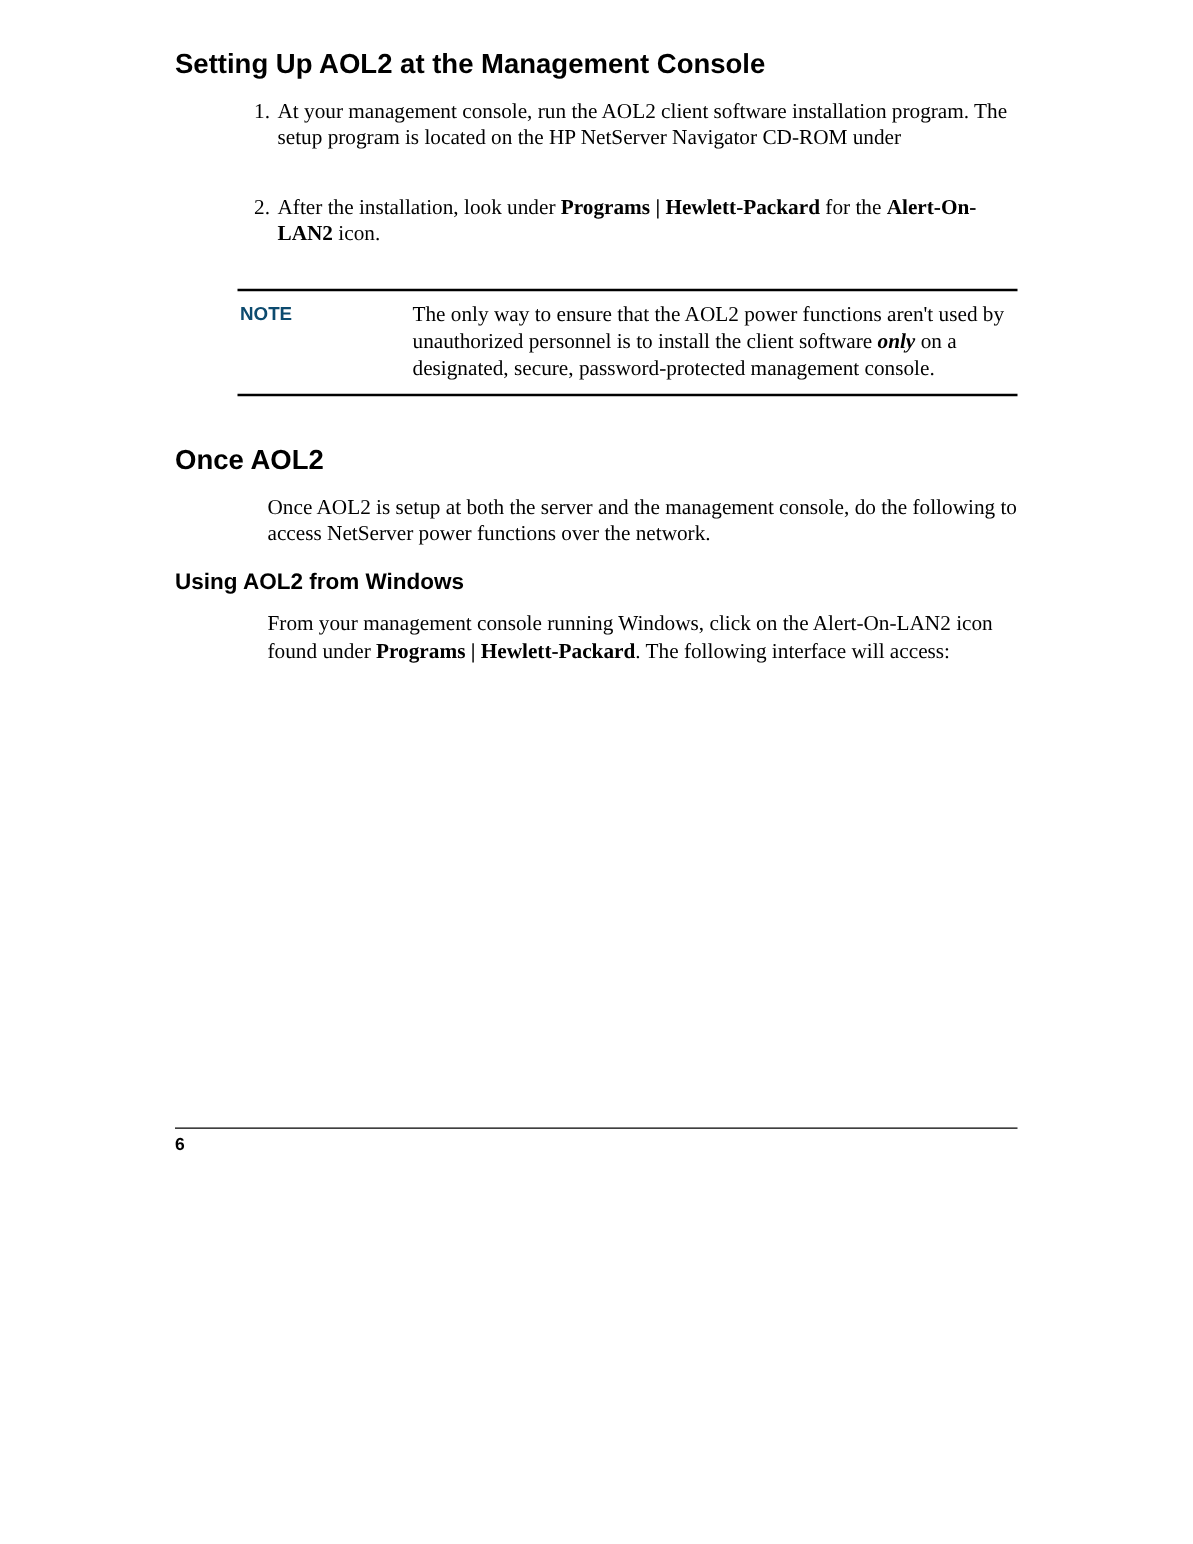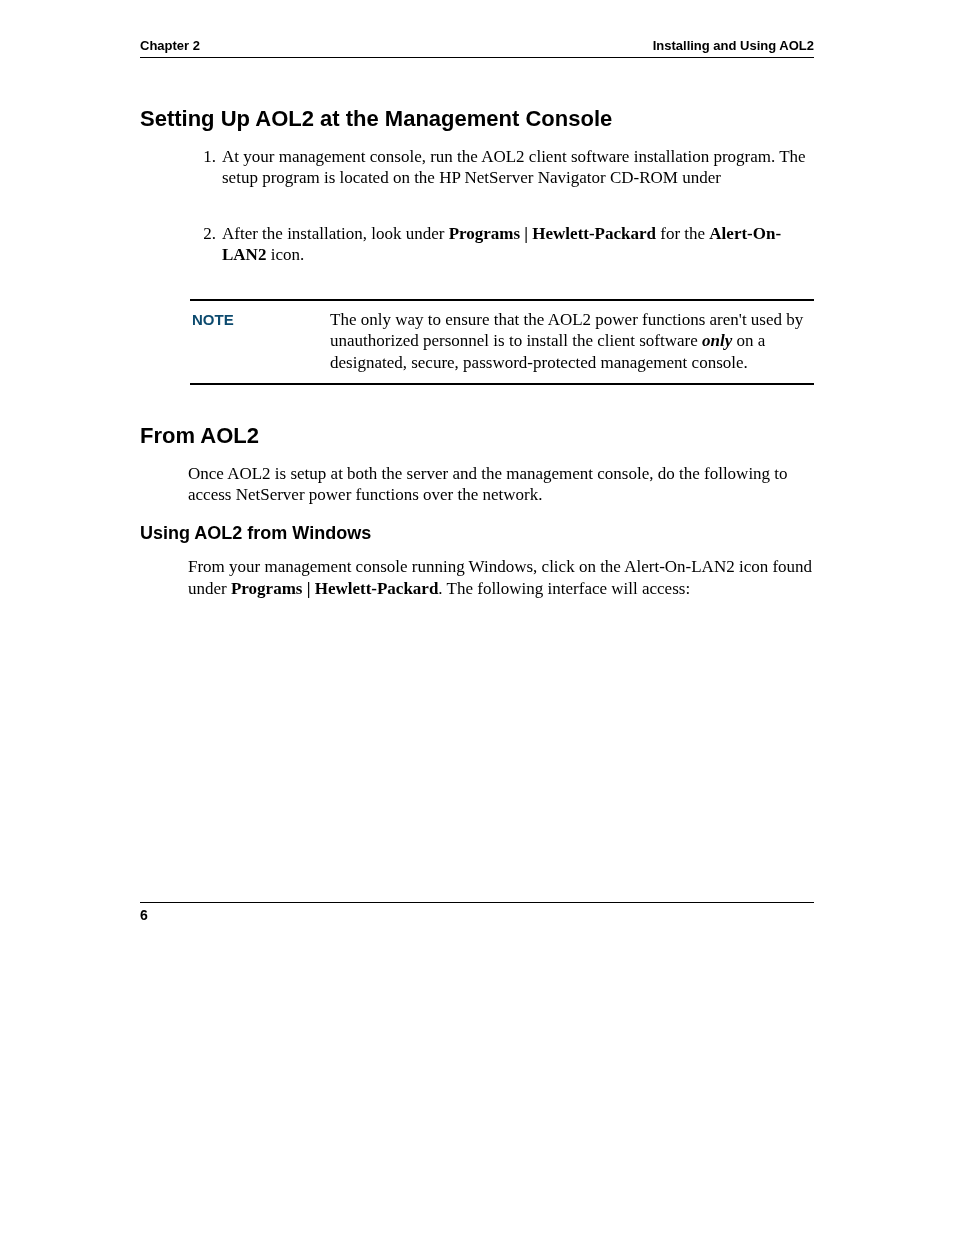--- a/index.html
+++ b/index.html
@@ -68,21 +68,21 @@
       font-size: 15px;
       padding-left: 2px;
       padding-top: 2px;
     }
     .note-text {
       flex: 1;
     }
     .note-text p { margin-bottom: 14px; }
     .note-text p:last-child { margin-bottom: 0; }
     .body-indent {
-      margin-left: 48px;
+      margin-left: 74px;
       font-size: 17px;
       line-height: 1.25;
       margin-bottom: 18px;
     }
     h2.subsection {
       font-family: Arial, Helvetica, sans-serif;
       font-weight: bold;
       font-size: 18px;
       margin-bottom: 12px;
     }
@@ -99,24 +99,20 @@
       font-size: 14px;
     }
     .bold { font-weight: bold; }
     .ital { font-style: italic; }
   </style>
 </head>
 <body>
 
 <div class="page">
 
-  <div class="running-header">
-    <span>Chapter 2</span>
-    <span>Installing and Using AOL2</span>
-  </div>
 
   <h1 class="section">Setting Up AOL2 at the Management Console</h1>
 
   <div class="ol">
     <div class="ol-item">
       <div class="ol-num">1.</div>
       <div class="ol-body">At your management console, run the AOL2 client software installation program. The setup program is located on the HP NetServer Navigator CD-ROM under</div>
     </div>
     <div class="ol-item">
       <div class="ol-num">2.</div>
@@ -128,21 +124,21 @@
     <div class="note-row">
       <div class="note-label">NOTE</div>
       <div class="note-text">
         <p><span>The only way to ensure that the AOL2 power functions aren't used by unauthorized personnel is to install the client software </span><span class="bold ital">only</span><span> on a designated, secure, password-protected management console.</span></p>
       </div>
     </div>
   </div>
 
   <div class="gap-large"></div>
 
-  <h1 class="section">From AOL2</h1>
+  <h1 class="section">Once AOL2</h1>
 
   <div class="body-indent">Once AOL2 is setup at both the server and the management console, do the following to access NetServer power functions over the network.</div>
 
   <h2 class="subsection">Using AOL2 from Windows</h2>
 
   <div class="body-indent"><span>From your management console running Windows, click on the Alert-On-LAN2 icon found under </span><span class="bold">Programs | Hewlett-Packard</span><span>. The following interface will access:</span></div>
 
 </div>
 
 <div class="footer">

